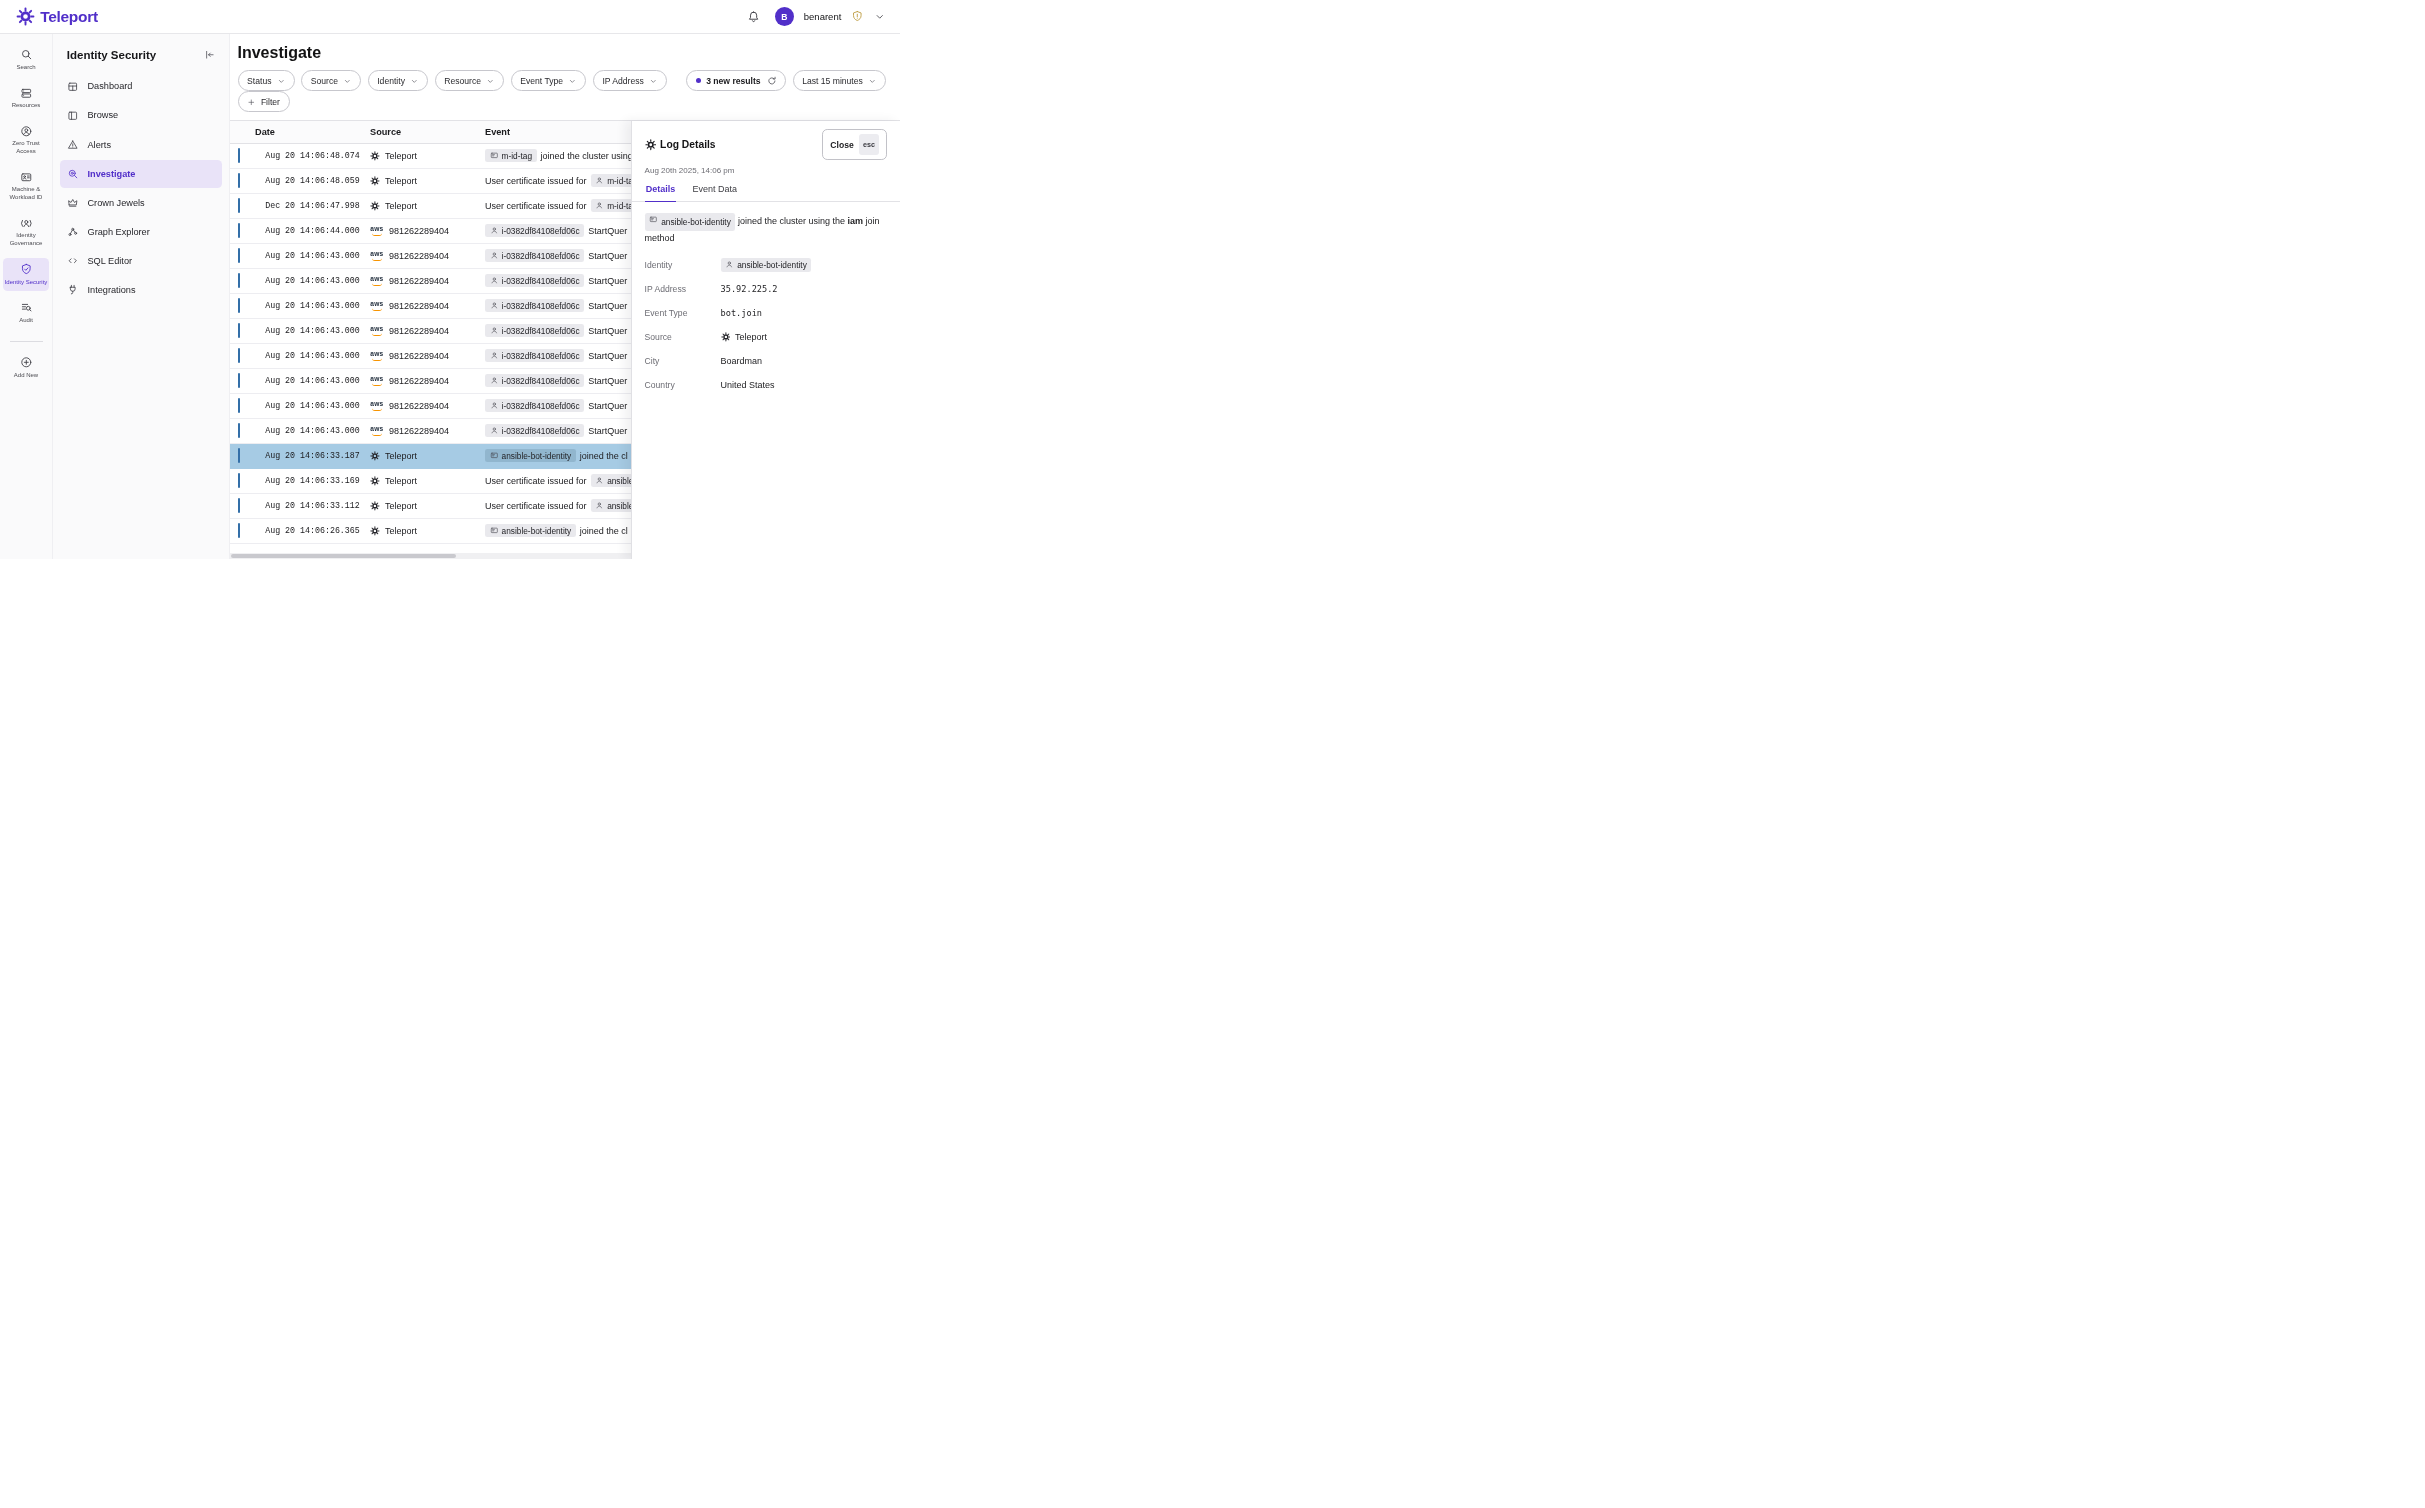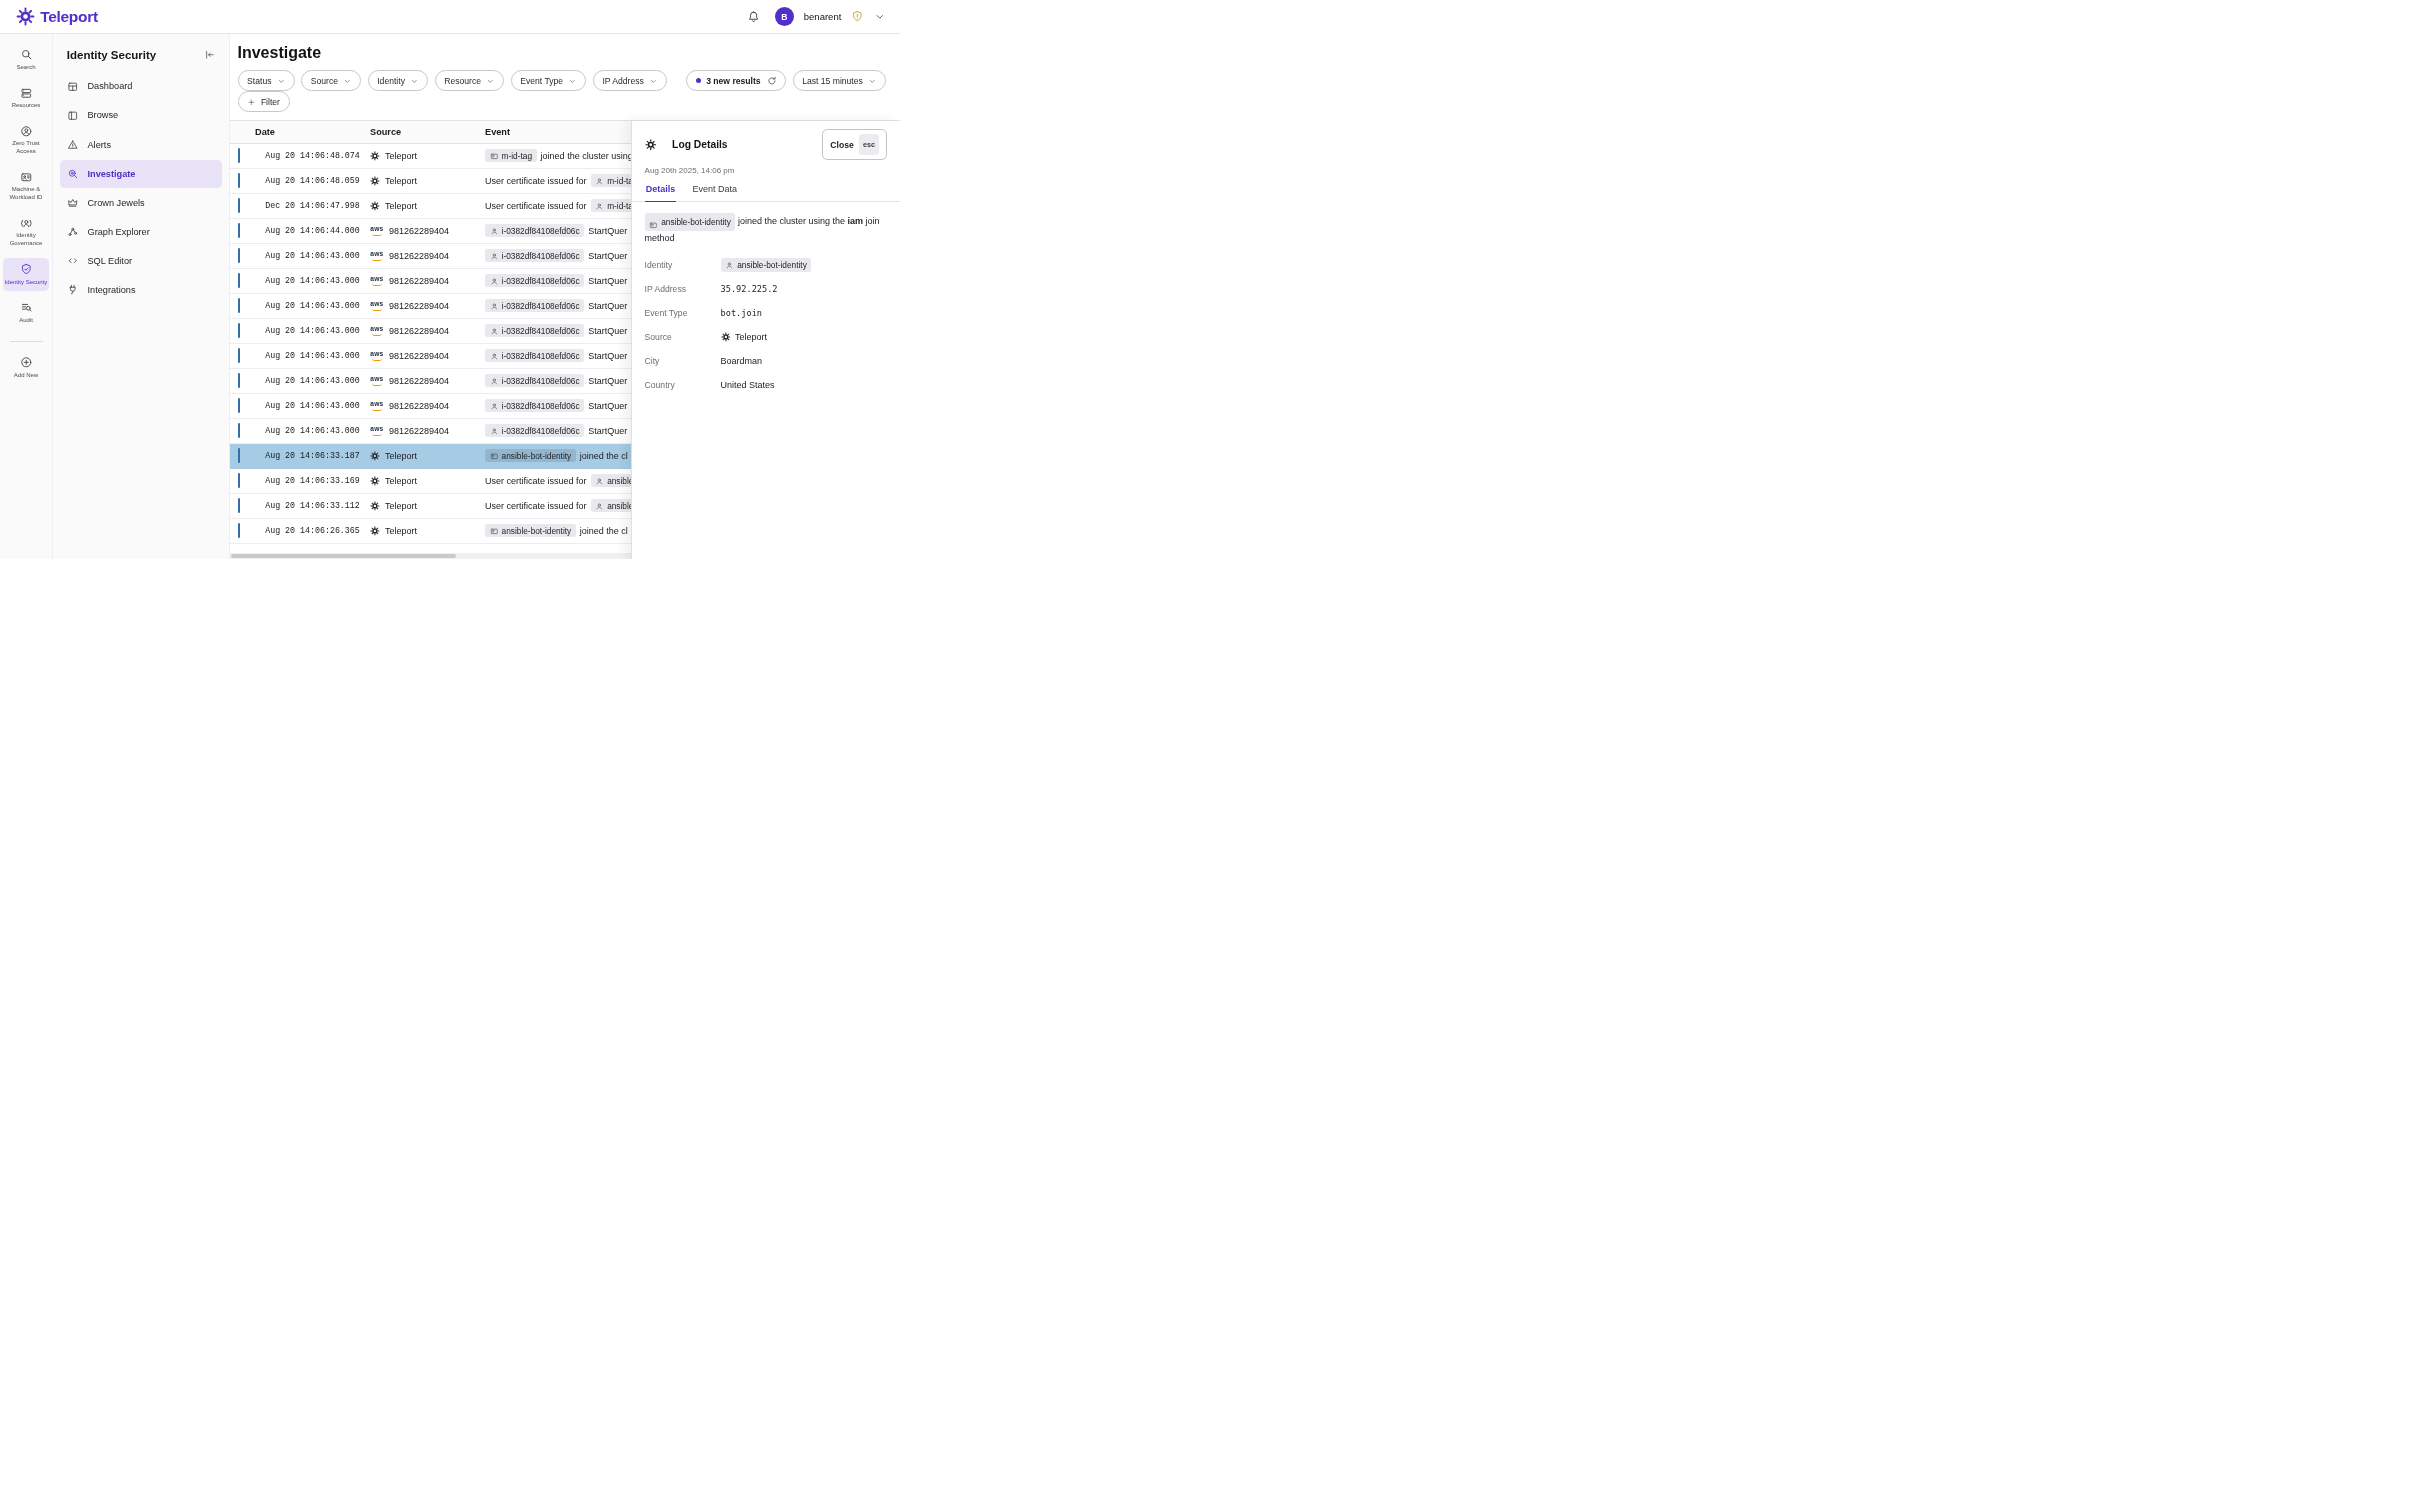--- a/index.html
+++ b/index.html
@@ -73,36 +73,36 @@
   .thead{ height:22.4px; background:#fbfbfc; border-bottom:0.6px solid #e2e2e6;
     font-weight:700; font-size:9.2px; color:#1b1b1e; }
   .trow{ height:25px; border-bottom:0.6px solid #ededf1; font-size:9px; white-space:nowrap; cursor:pointer; }
   .trow.selected{ background:var(--sel); border-bottom-color:var(--sel); }
   .gcell{ display:flex; align-items:center; }
   .indicator{ width:2.9px; height:15px; border-radius:1.7px; background:var(--ind); margin-left:7.5px; }
   .date-cell{ font-family:Liberation Mono, monospace; font-size:8.3px; color:#19191c;text-align:center; }
   .src-cell{ display:flex; align-items:center; gap:5.2px; color:#212124; overflow:hidden; }
   .event-cell{ display:flex; align-items:center; gap:4px; color:#212124; overflow:hidden; }
   .icn-gear-sm{ width:9.8px; height:9.8px; color:#25252a; }
-  .chip{ display:inline-flex; align-items:flex-end; gap:3.4px; background:#e9e9ed; border-radius:2.3px;
+  .chip{ display:inline-flex; align-items:flex-start; gap:3.4px; background:#e9e9ed; border-radius:2.3px;
     padding:1.7px 4.6px; font-size:8.3px; color:#232327; flex:none; }
   .icn-xs{ width:8.6px; height:8.6px; color:#44444c; }
   .trow.selected .chip{ background:rgba(20,54,80,0.14); }
   .aws-logo{ display:inline-flex; flex-direction:column; align-items:center; width:13.8px; flex:none; }
   .aws-text{ font-weight:800; font-size:6.6px; letter-spacing:0.3px; color:#232f3e; line-height:1; }
   .aws-smile{ width:9.8px; height:2.9px; border-bottom:1.1px solid #f79400; border-radius:0 0 5.2px 5.2px; }
   .hscroll{ position:absolute; left:0; right:0; bottom:0; height:6.3px; background:#f0f0f2; z-index:2; }
   .hscroll .thumb{ position:absolute; left:1.1px; top:1.1px; height:4px; width:56%; background:#c9c9ce; border-radius:2.3px; }
 
   
   .panel{ width:269px; flex:none; background:#fff; border-left:0.6px solid #e0e0e4;
     box-shadow:-5.7px 0 10.3px rgba(30,30,40,0.07); display:flex; flex-direction:column; z-index:3; }
   .panel-head{ padding:8px 12.6px 0; }
   .panel-title-row{ display:flex; align-items:center; justify-content:space-between; }
-  .panel-title{ display:flex; align-items:center; gap:16px; font-size:10.3px; font-weight:700; color:#141416; }
+  .panel-title{ display:flex; align-items:center; gap:4px; font-size:10.3px; font-weight:700; color:#141416; }
   .icn-gear-dark{ width:11.5px; height:11.5px; color:#1d1d22; }
   .close-btn{ display:inline-flex; align-items:center; gap:5.2px; border:0.6px solid #c2c2c8; border-radius:5.2px;
     padding:4px 7.5px; font-size:8.6px; font-weight:600; background:#fff; color:#1d1d20;
     font-family:"Liberation Sans",sans-serif; cursor:pointer; }
   .kbd{ background:#ececf0; border-radius:2.9px; padding:6px 4px; font-size:7.2px; font-weight:600; color:#3a3a40; }
   .panel-sub{ margin-top:5.2px; font-size:8px; color:var(--muted); }
   .tabs{ display:flex; gap:15px; margin:9.8px -12.6px 0; padding:0 12.6px; border-bottom:0.6px solid #e2e2e6; }
   .tab{ padding:0 1.1px 6.3px; font-size:9px; color:#3c3c42; cursor:pointer; }
   .tab.active{ color:var(--brand); font-weight:700; border-bottom:1.4px solid var(--brand); margin-bottom:-0.6px; }
   .panel-body{ padding:11px 12.6px; font-size:9px; color:var(--paneltext); }

